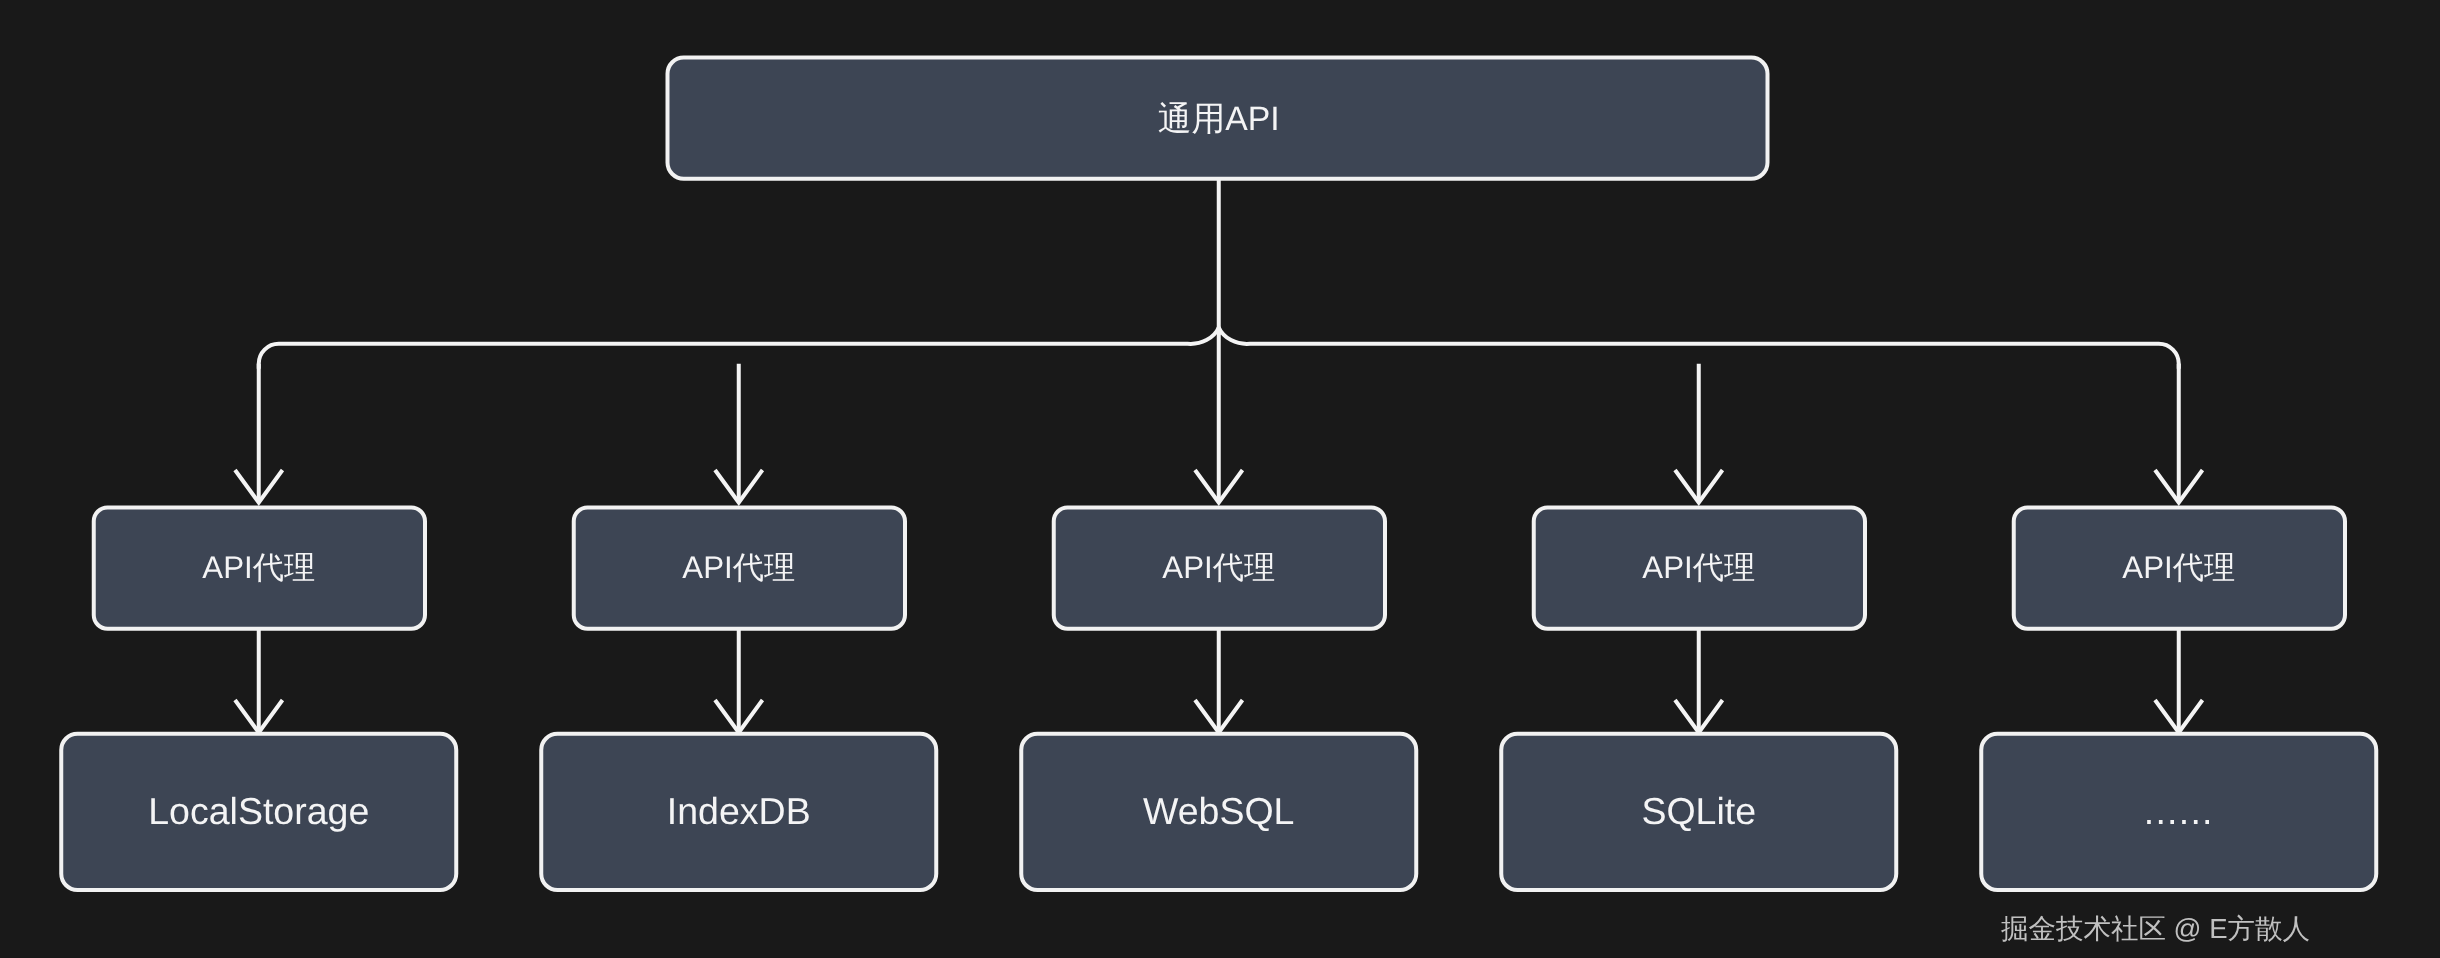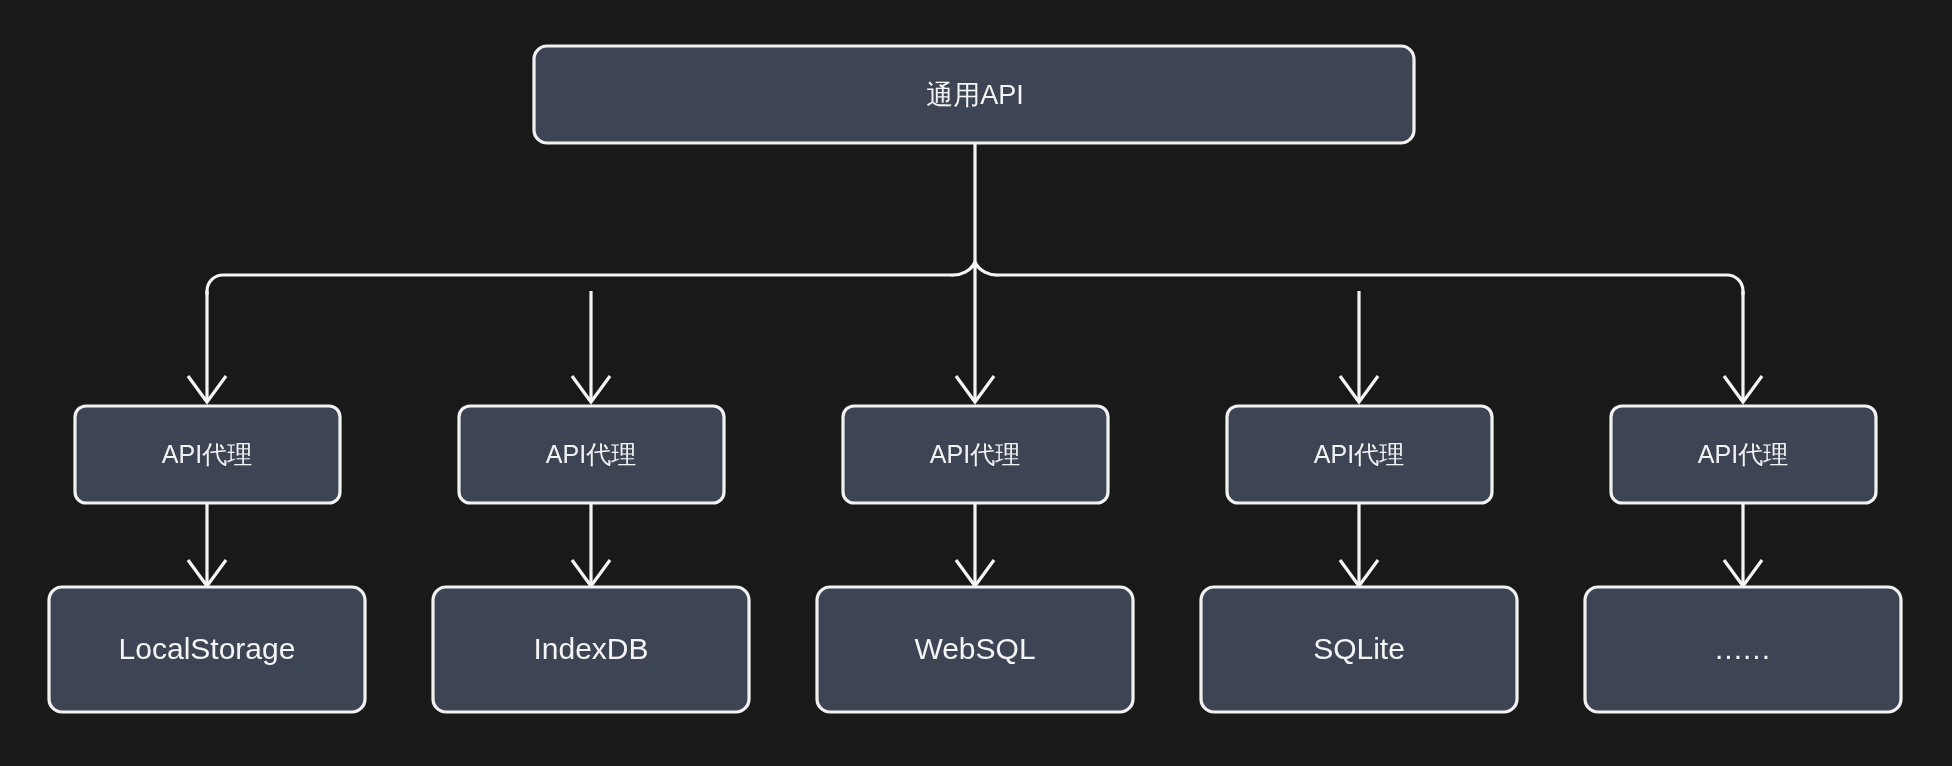--- a/index.html
+++ b/index.html
@@ -168,14 +168,15 @@
       <text class="node-label label-leaf" x="1359" y="651">SQLite</text>
     </g>
 
     <g>
       <rect class="node-rect" x="1585" y="587" width="316" height="125" rx="13" ry="13"></rect>
       <text class="node-label label-dots" x="1743" y="651">......</text>
     </g>
 
   </svg>
 
+  <div class="watermark">掘金技术社区 @ E方散人</div>
 
 </div>
 
 </body></html>

